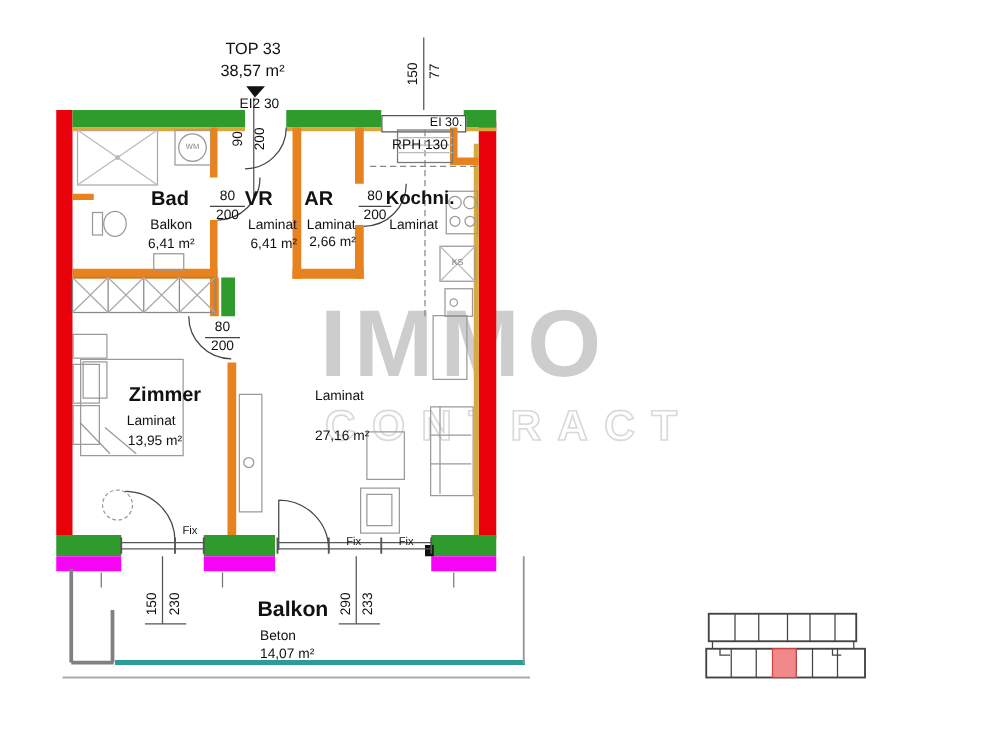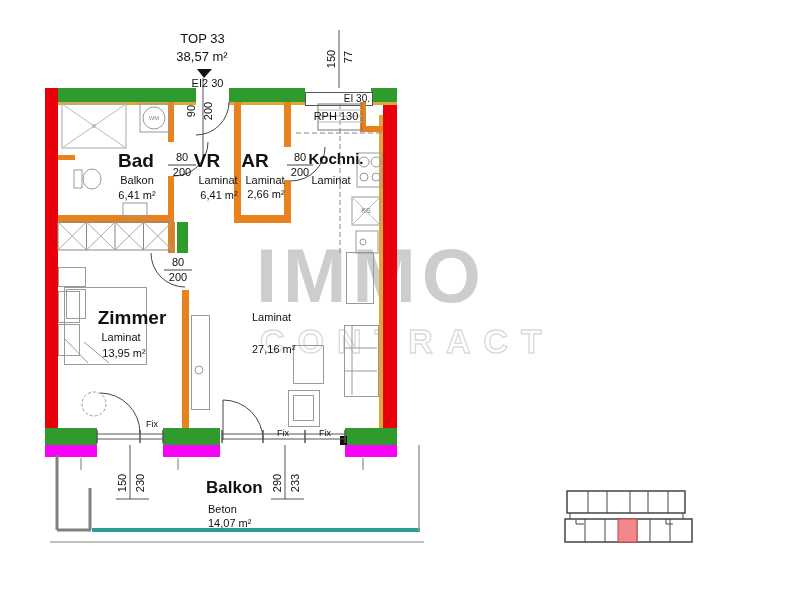--- a/index.html
+++ b/index.html
@@ -10,21 +10,21 @@
   .gr{background:#2f9b2c;z-index:3}
   .or{background:#e8821e;z-index:3}
   .mg{background:#f704f7;z-index:3}
   .tn{background:#d8a93c;z-index:3}
   .teal{background:#2c9c96;z-index:3}
   .fur{position:absolute;border:1px solid #9a9a9a;background:transparent;z-index:2}
   .lb{position:absolute;color:#111;white-space:nowrap;z-index:4;line-height:1.1}
   .b{font-weight:bold}
   .c{text-align:center}
   .rot{transform:rotate(-90deg)}
-  .s11{font-size:11px}.s13{font-size:13px}.s16{font-size:19px}.s9{font-size:9px}.s7{font-size:7px}.s6{font-size:6px}
+  .s11{font-size:11px}.s13{font-size:13px}.s16{font-size:16px}.s9{font-size:9px}.s7{font-size:7px}.s6{font-size:6px}
   #svgov{position:absolute;left:0;top:0;z-index:3;pointer-events:none}
   #wm1{position:absolute;left:256px;top:238px;width:300px;z-index:1;
        font-size:76px;font-weight:bold;color:#cdcdcd;letter-spacing:6px;line-height:1}
   #wm2{position:absolute;left:260px;top:324px;width:290px;z-index:1;
        font-size:34px;font-weight:bold;color:#fff;-webkit-text-stroke:1.3px #d9d9d9;
        letter-spacing:13px;line-height:1}
   .winbox{position:absolute;background:#fff;border:1px solid #555;z-index:3;
           text-align:right;padding-right:2px;font-size:10px;line-height:12px;color:#111}
 </style>
 </head>

